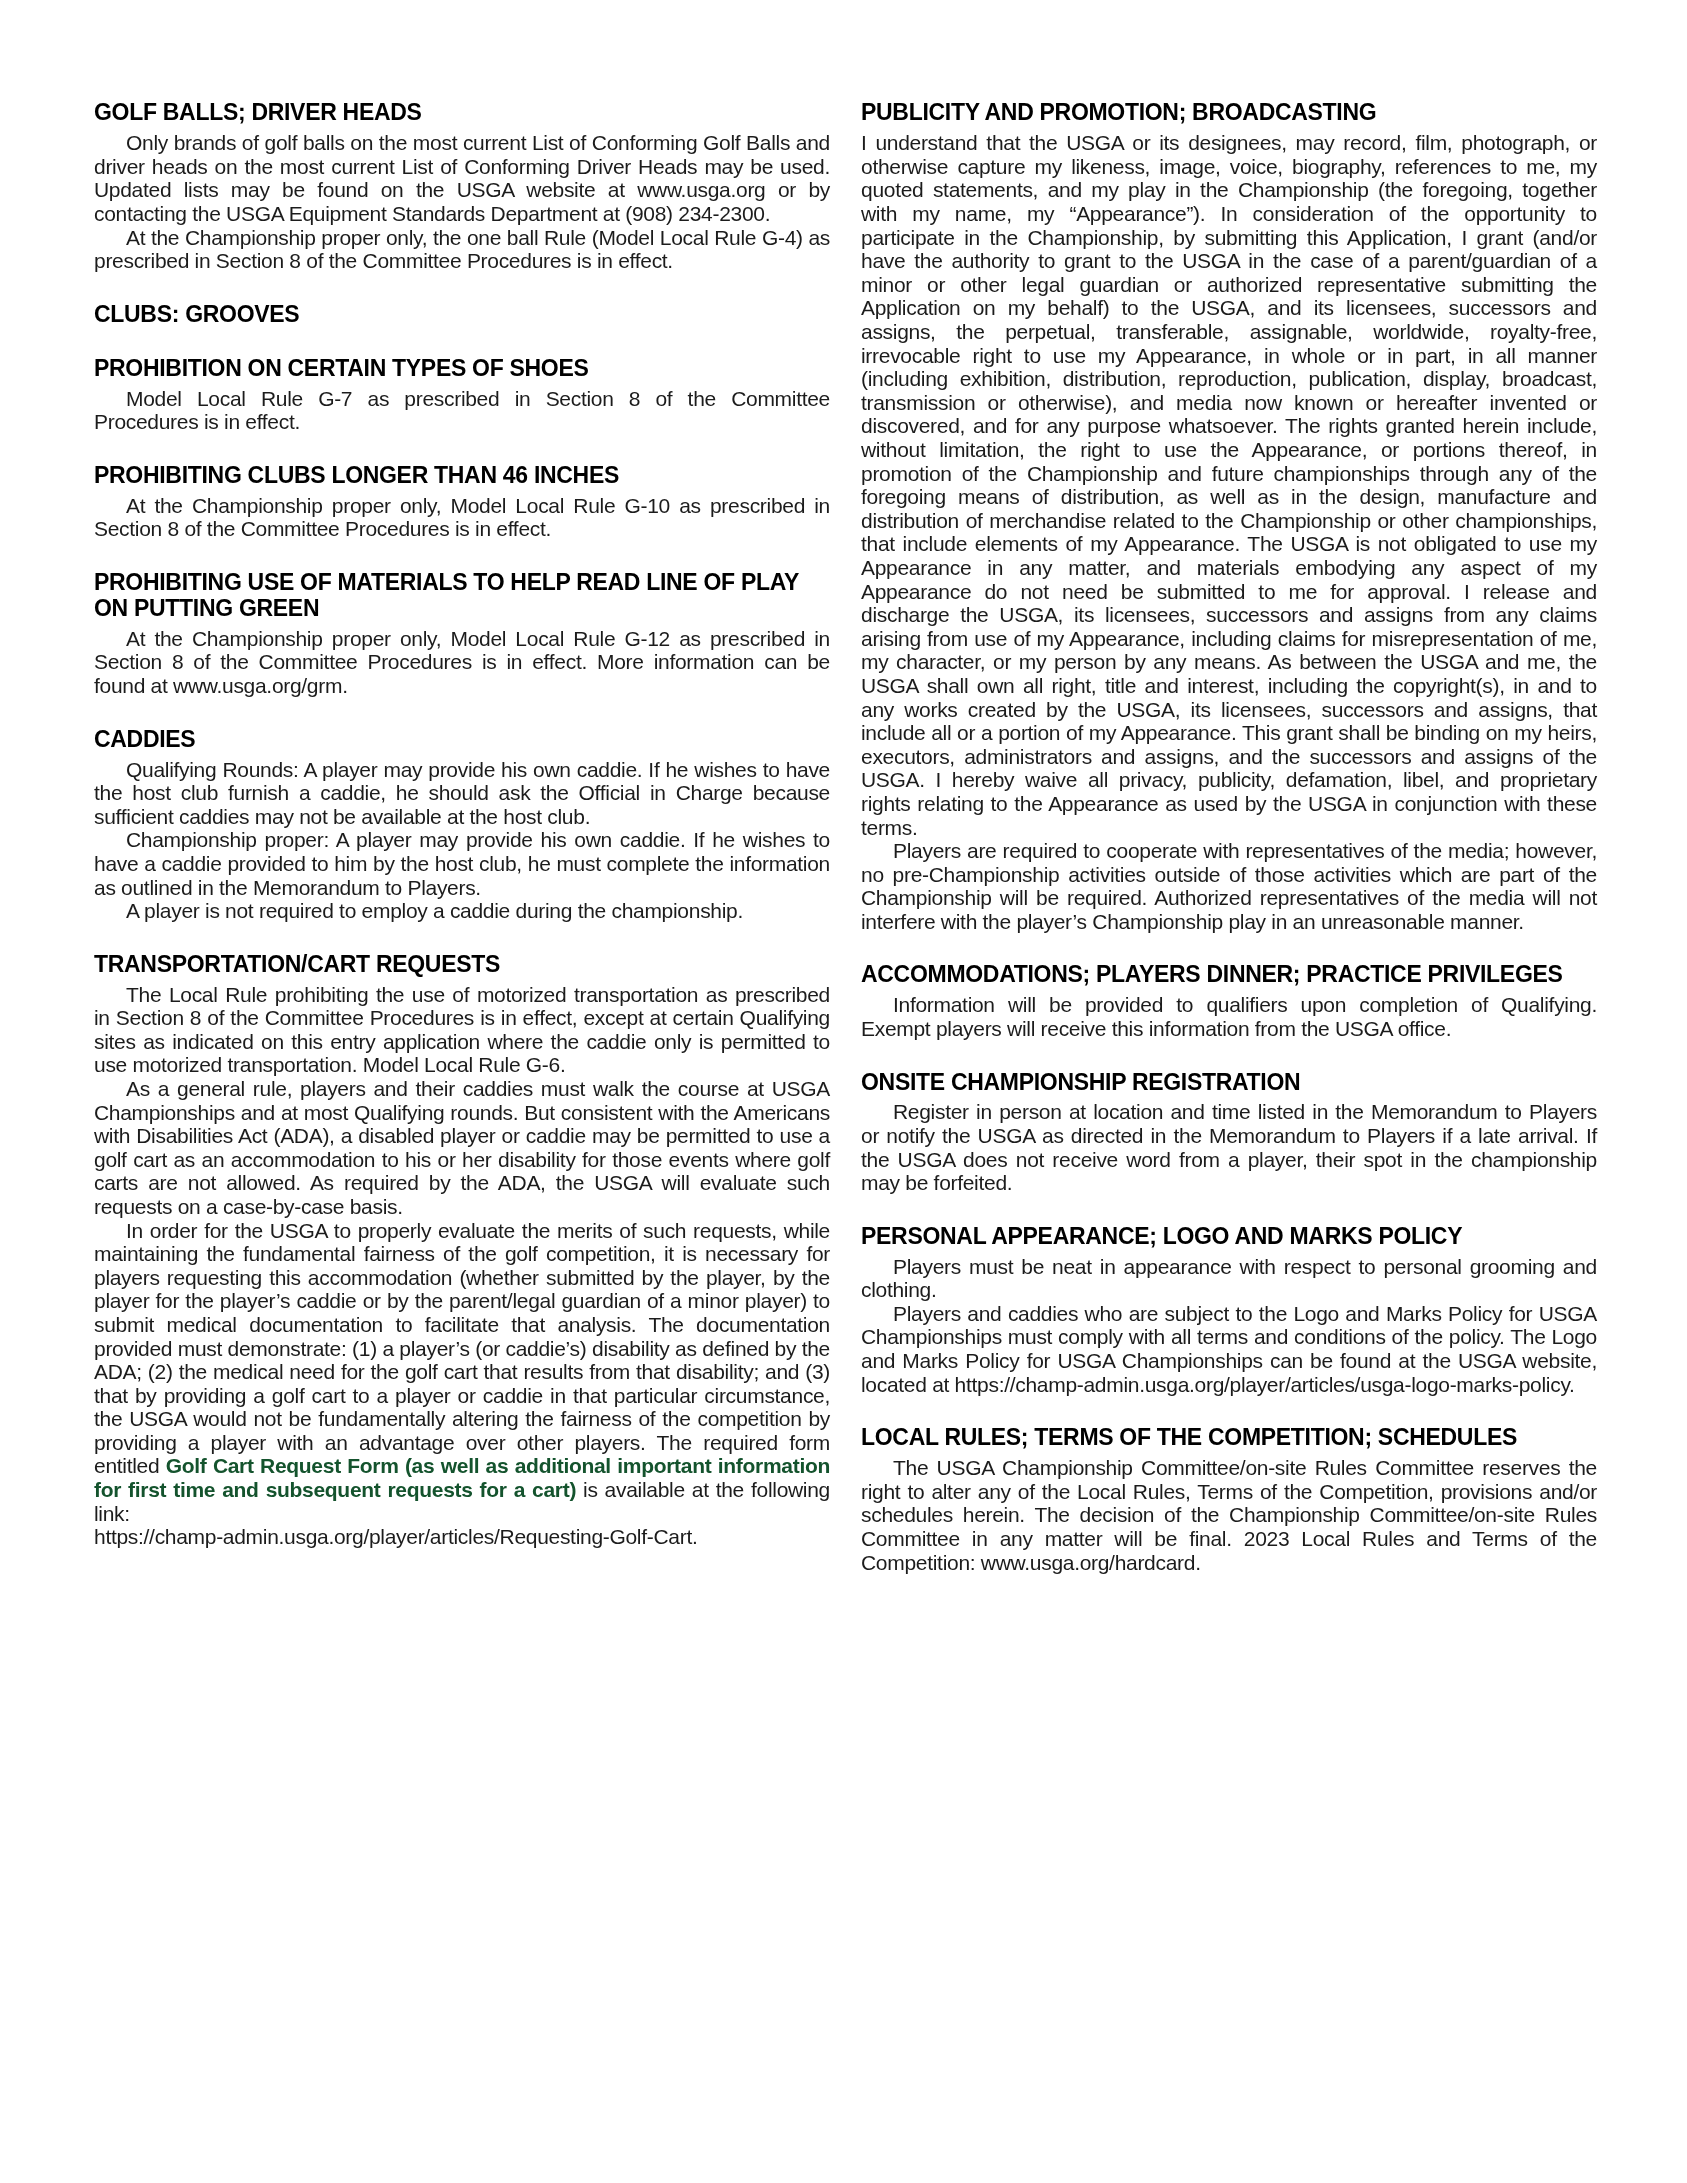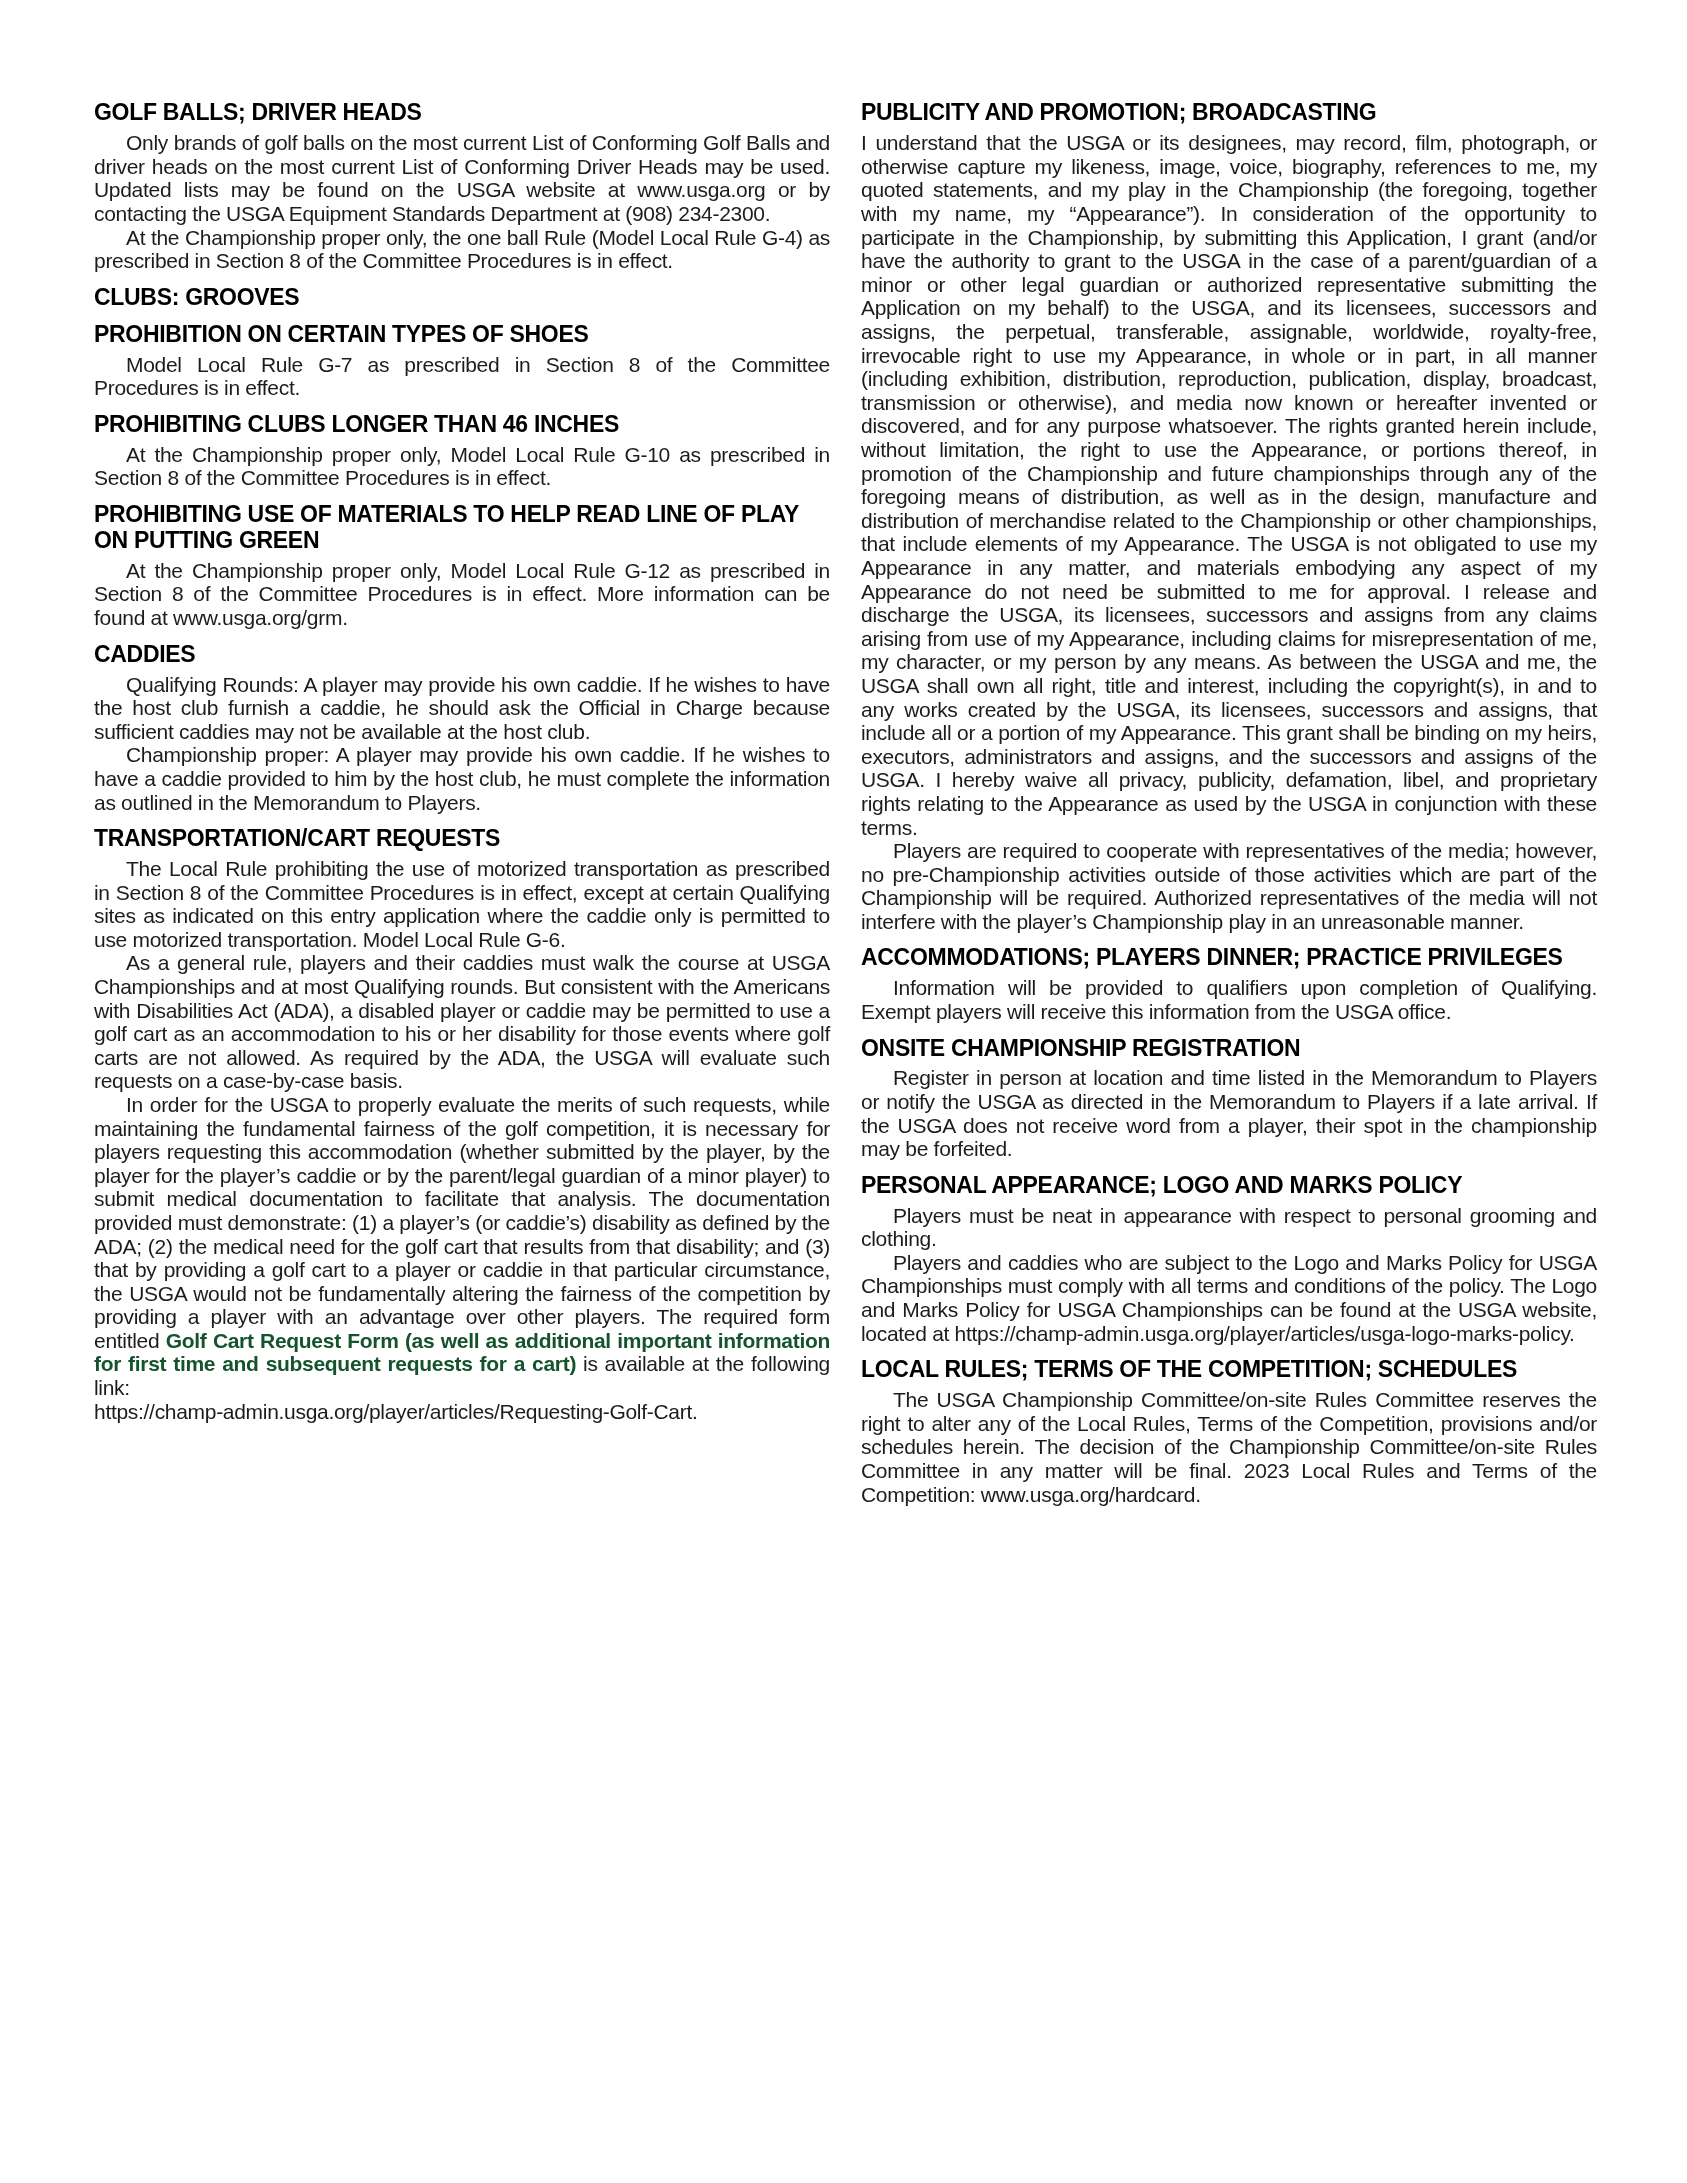--- a/index.html
+++ b/index.html
@@ -20,21 +20,21 @@
     width: 736px;
     flex: 0 0 736px;
   }
   .section-heading {
     font-family: "Liberation Sans", sans-serif;
     font-weight: bold;
     font-size: 23px;
     line-height: 26px;
     letter-spacing: -0.3px;
     color: #000000;
-    margin-top: 11px;
+    margin-top: 28px;
     margin-bottom: 5.9px;
   }
   .section:first-child .section-heading { margin-top: 3.4px; }
   .para {
     font-family: "Liberation Sans", sans-serif;
     font-size: 21px;
     line-height: 23.6px;
     letter-spacing: -0.3px;
     color: #1c1c1c;
     text-align: justify;
@@ -70,20 +70,21 @@
           <div class="para indent"><span class="run">At the Championship proper only, Model Local Rule G-10 as prescribed in Section 8 of the Committee Procedures is in effect.</span></div>
         </div>
         <div class="section">
           <div class="section-heading">PROHIBITING USE OF MATERIALS TO HELP READ LINE OF PLAY ON PUTTING GREEN</div>
           <div class="para indent"><span class="run">At the Championship proper only, Model Local Rule G-12 as prescribed in Section 8 of the Committee Procedures is in effect. More information can be found at www.usga.org/grm.</span></div>
         </div>
         <div class="section">
           <div class="section-heading">CADDIES</div>
           <div class="para indent"><span class="run">Qualifying Rounds: A player may provide his own caddie. If he wishes to have the host club furnish a caddie, he should ask the Official in Charge because sufficient caddies may not be available at the host club.</span></div>
           <div class="para indent"><span class="run">Championship proper: A player may provide his own caddie. If he wishes to have a caddie provided to him by the host club, he must complete the information as outlined in the Memorandum to Players.</span></div>
+          <div class="para indent"><span class="run">A player is not required to employ a caddie during the championship.</span></div>
         </div>
         <div class="section">
           <div class="section-heading">TRANSPORTATION/CART REQUESTS</div>
           <div class="para indent"><span class="run">The Local Rule prohibiting the use of motorized transportation as prescribed in Section 8 of the Committee Procedures is in effect, except at certain Qualifying sites as indicated on this entry application where the caddie only is permitted to use motorized transportation. Model Local Rule G-6.</span></div>
           <div class="para indent"><span class="run">As a general rule, players and their caddies must walk the course at USGA Championships and at most Qualifying rounds. But consistent with the Americans with Disabilities Act (ADA), a disabled player or caddie may be permitted to use a golf cart as an accommodation to his or her disability for those events where golf carts are not allowed. As required by the ADA, the USGA will evaluate such requests on a case-by-case basis.</span></div>
           <div class="para indent"><span class="run">In order for the USGA to properly evaluate the merits of such requests, while maintaining the fundamental fairness of the golf competition, it is necessary for players requesting this accommodation (whether submitted by the player, by the player for the player’s caddie or by the parent/legal guardian of a minor player) to submit medical documentation to facilitate that analysis. The documentation provided must demonstrate: (1) a player’s (or caddie’s) disability as defined by the ADA; (2) the medical need for the golf cart that results from that disability; and (3) that by providing a golf cart to a player or caddie in that particular circumstance, the USGA would not be fundamentally altering the fairness of the competition by providing a player with an advantage over other players. The required form entitled </span><span class="run b">Golf Cart Request Form </span><span class="run b u">(as well as additional important information for first time and subsequent requests for a cart</span><span class="run b">)</span><span class="run"> is available at the following link:</span></div>
           <div class="para"><span class="run">https://champ-admin.usga.org/player/articles/Requesting-Golf-Cart.</span></div>
         </div>
       </div>
     <div class="column">

